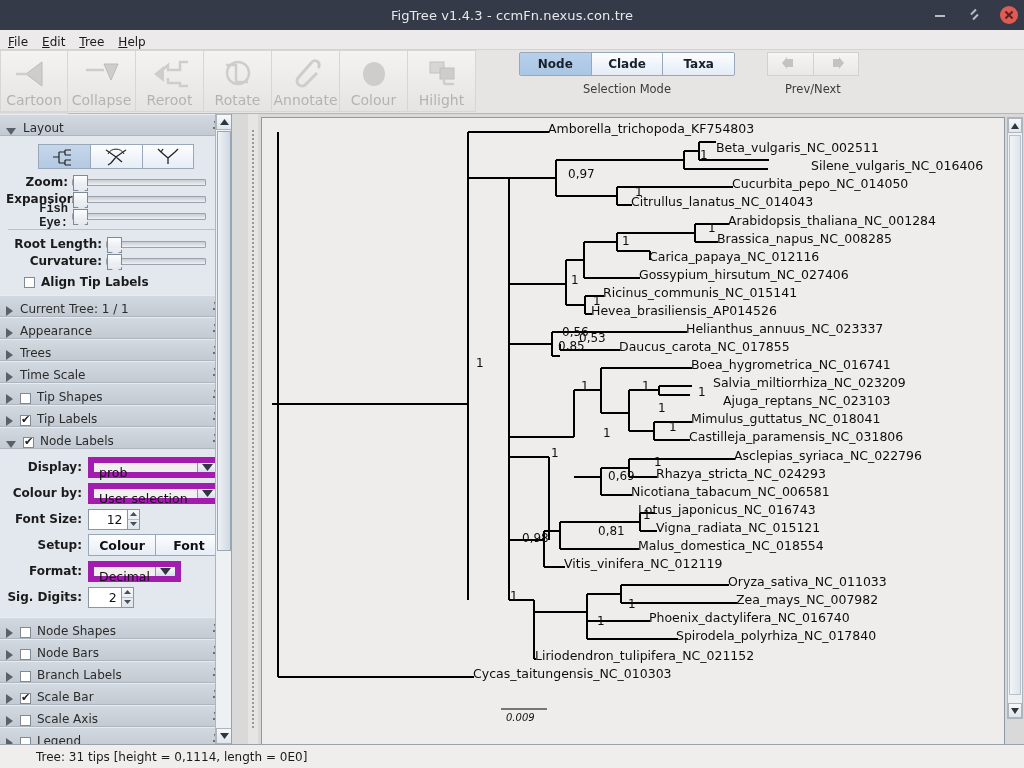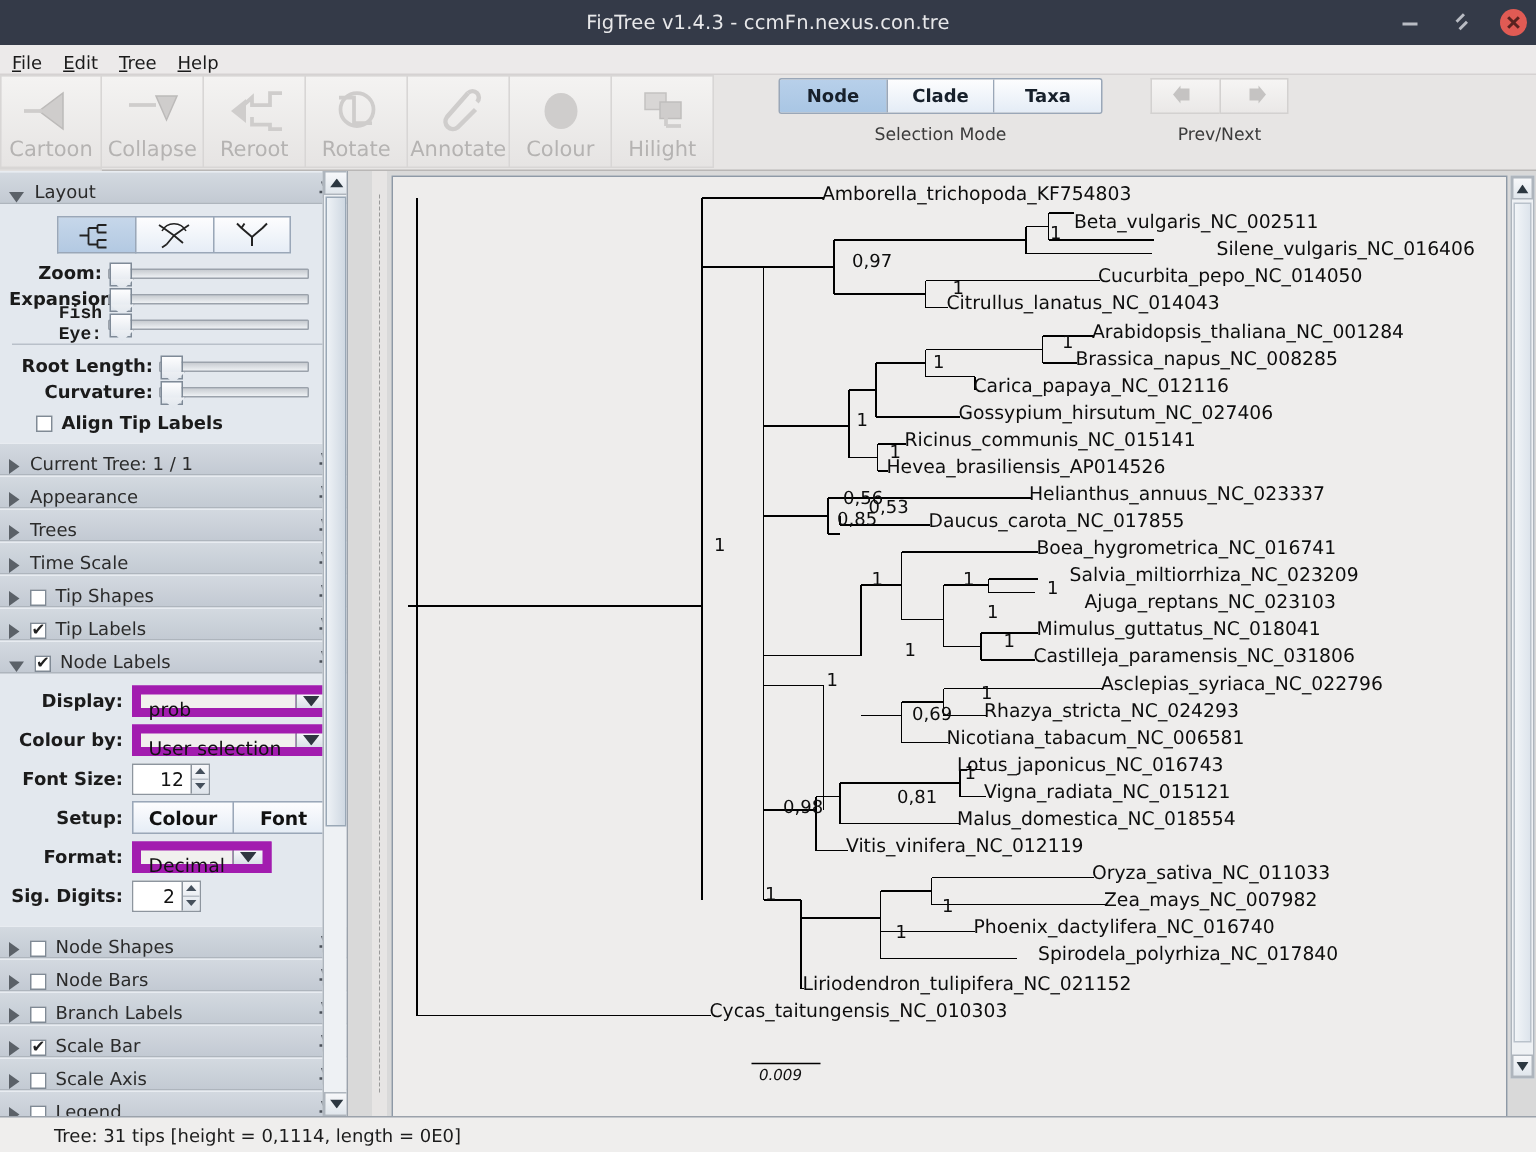--- a/index.html
+++ b/index.html
@@ -757,21 +757,21 @@
         <div style="position: absolute; white-space: nowrap; font-size: 12.5px; color: rgb(13, 13, 13); left: 472px; top: 330px;">Asclepias_syriaca_NC_022796</div>
         <div style="position: absolute; white-space: nowrap; font-size: 12.5px; color: rgb(13, 13, 13); left: 394px; top: 348px;">Rhazya_stricta_NC_024293</div>
         <div style="position: absolute; white-space: nowrap; font-size: 12.5px; color: rgb(13, 13, 13); left: 369px; top: 366px;">Nicotiana_tabacum_NC_006581</div>
         <div style="position: absolute; white-space: nowrap; font-size: 12.5px; color: rgb(13, 13, 13); left: 376px; top: 384px;">Lotus_japonicus_NC_016743</div>
         <div style="position: absolute; white-space: nowrap; font-size: 12.5px; color: rgb(13, 13, 13); left: 394px; top: 402px;">Vigna_radiata_NC_015121</div>
         <div style="position: absolute; white-space: nowrap; font-size: 12.5px; color: rgb(13, 13, 13); left: 376px; top: 420px;">Malus_domestica_NC_018554</div>
         <div style="position: absolute; white-space: nowrap; font-size: 12.5px; color: rgb(13, 13, 13); left: 302px; top: 438px;">Vitis_vinifera_NC_012119</div>
         <div style="position: absolute; white-space: nowrap; font-size: 12.5px; color: rgb(13, 13, 13); left: 466px; top: 456px;">Oryza_sativa_NC_011033</div>
         <div style="position: absolute; white-space: nowrap; font-size: 12.5px; color: rgb(13, 13, 13); left: 474px; top: 474px;">Zea_mays_NC_007982</div>
         <div style="position: absolute; white-space: nowrap; font-size: 12.5px; color: rgb(13, 13, 13); left: 387px; top: 492px;">Phoenix_dactylifera_NC_016740</div>
-        <div style="position: absolute; white-space: nowrap; font-size: 12.5px; color: rgb(13, 13, 13); left: 430px; top: 510px;">Spirodela_polyrhiza_NC_017840</div>
+        <div style="position: absolute; white-space: nowrap; font-size: 12.5px; color: rgb(13, 13, 13); left: 414px; top: 510px;">Spirodela_polyrhiza_NC_017840</div>
         <div style="position: absolute; white-space: nowrap; font-size: 12.5px; color: rgb(13, 13, 13); left: 273px; top: 530px;">Liriodendron_tulipifera_NC_021152</div>
         <div style="position: absolute; white-space: nowrap; font-size: 12.5px; color: rgb(13, 13, 13); left: 211px; top: 548px;">Cycas_taitungensis_NC_010303</div>
       </div>
     <div id="nodelabels" style="position:absolute;left:0;top:0;width:744px;height:602px;">
         <div style="position: absolute; white-space: nowrap; font-size: 12px; color: rgb(13, 13, 13); left: 438px; top: 30px;">1</div>
         <div style="position: absolute; white-space: nowrap; font-size: 12px; color: rgb(13, 13, 13); left: 306px; top: 49px;">0,97</div>
         <div style="position: absolute; white-space: nowrap; font-size: 12px; color: rgb(13, 13, 13); left: 373px; top: 67px;">1</div>
         <div style="position: absolute; white-space: nowrap; font-size: 12px; color: rgb(13, 13, 13); left: 446px; top: 103px;">1</div>
         <div style="position: absolute; white-space: nowrap; font-size: 12px; color: rgb(13, 13, 13); left: 360px; top: 116px;">1</div>
         <div style="position: absolute; white-space: nowrap; font-size: 12px; color: rgb(13, 13, 13); left: 309px; top: 155px;">1</div>

